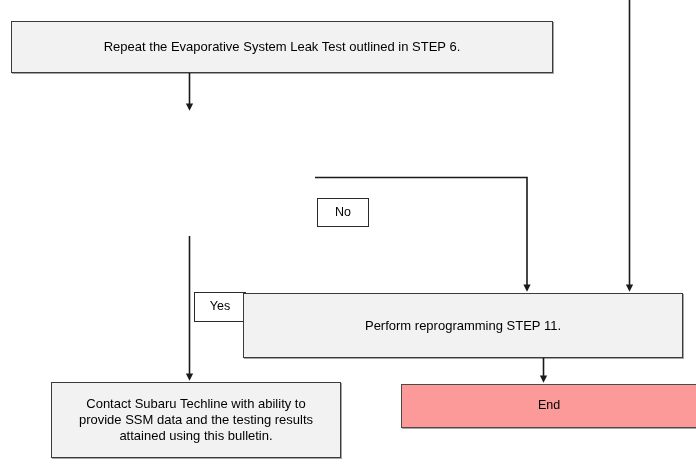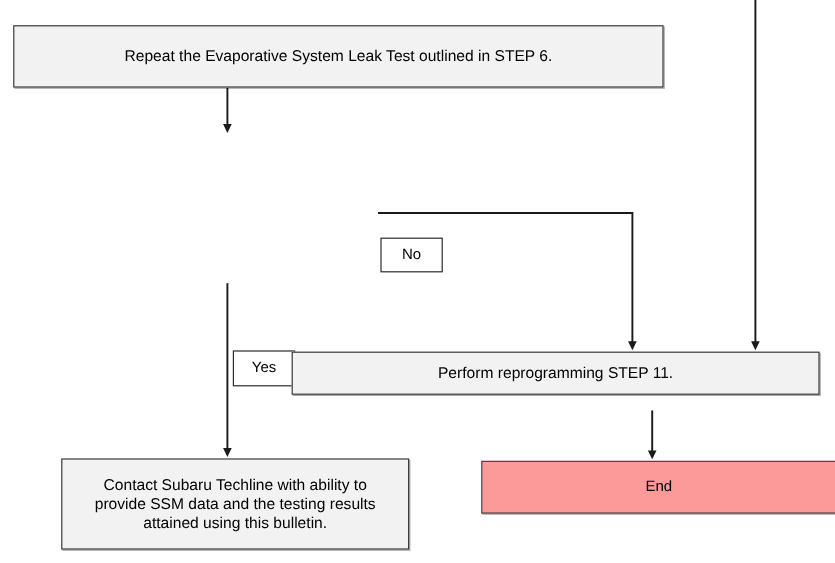--- a/index.html
+++ b/index.html
@@ -114,21 +114,21 @@
 
 
   <div class="node label-node" style="left:317px; top:198px; width:52px; height:29px;">
     <span class="node-text">No</span>
   </div>
 
   <div class="node label-node" style="left:194px; top:244px; width:52px; height:30px;margin-top:48px;">
     <span class="node-text">Yes</span>
   </div>
 
-  <div class="node process-node" style="left:243px; top:293px; width:440px; height:36px;">
+  <div class="node process-node" style="left:243px; top:293px; width:440px; height:65px;">
     <span class="node-text">Perform reprogramming STEP 11.</span>
   </div>
 
   <div class="node process-node" style="left:51px; top:382px; width:290px; height:76px;">
     <span class="node-text">Contact Subaru Techline with ability to
 provide SSM data and the testing results
 attained using this bulletin.</span>
   </div>
 
   <div class="node terminal-node" style="left:401px; top:384px; width:296px; height:44px;">

